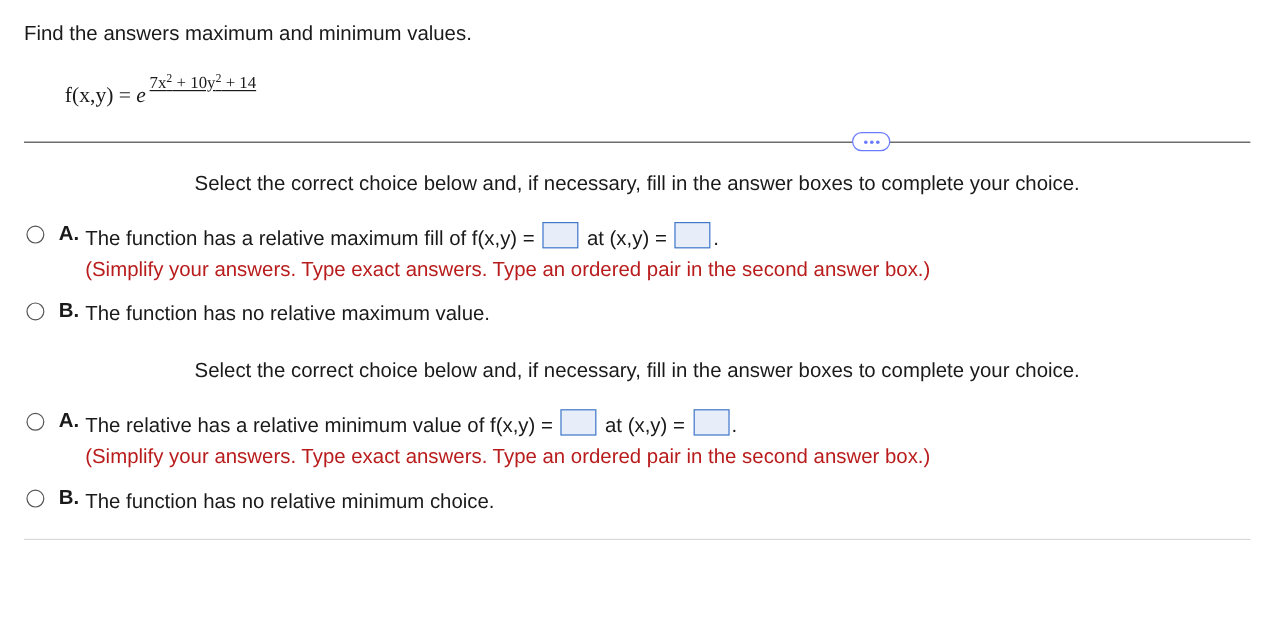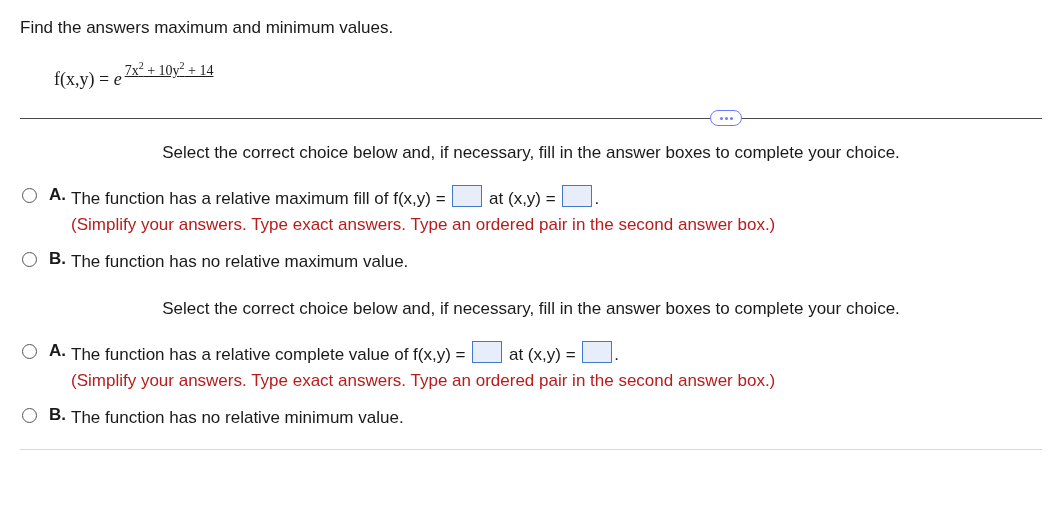--- a/index.html
+++ b/index.html
@@ -120,24 +120,24 @@
 </div>
 
 <div class="section-gap"></div>
 
 <div class="instruction">Select the correct choice below and, if necessary, fill in the answer boxes to complete your choice.</div>
 
 <div class="choice-row">
   <div class="radio"></div>
   <div class="choice-letter">A.</div>
   <div class="choice-body">
-    <span>The function has a relative complete value of f(x,y) = </span><span class="answer-box"></span><span> at (x,y) = </span><span class="answer-box"></span><span>.</span><br>
+    <span>The relative has a relative minimum value of f(x,y) = </span><span class="answer-box"></span><span> at (x,y) = </span><span class="answer-box"></span><span>.</span><br>
     <span class="hint">(Simplify your answers. Type exact answers. Type an ordered pair in the second answer box.)</span>
   </div>
 </div>
 
 <div class="choice-row">
   <div class="radio"></div>
   <div class="choice-letter">B.</div>
-  <div class="choice-body">The function has no relative minimum value.</div>
+  <div class="choice-body">The function has no relative minimum choice.</div>
 </div>
 
 <div class="bottom-line"></div>
 
 </body></html>

